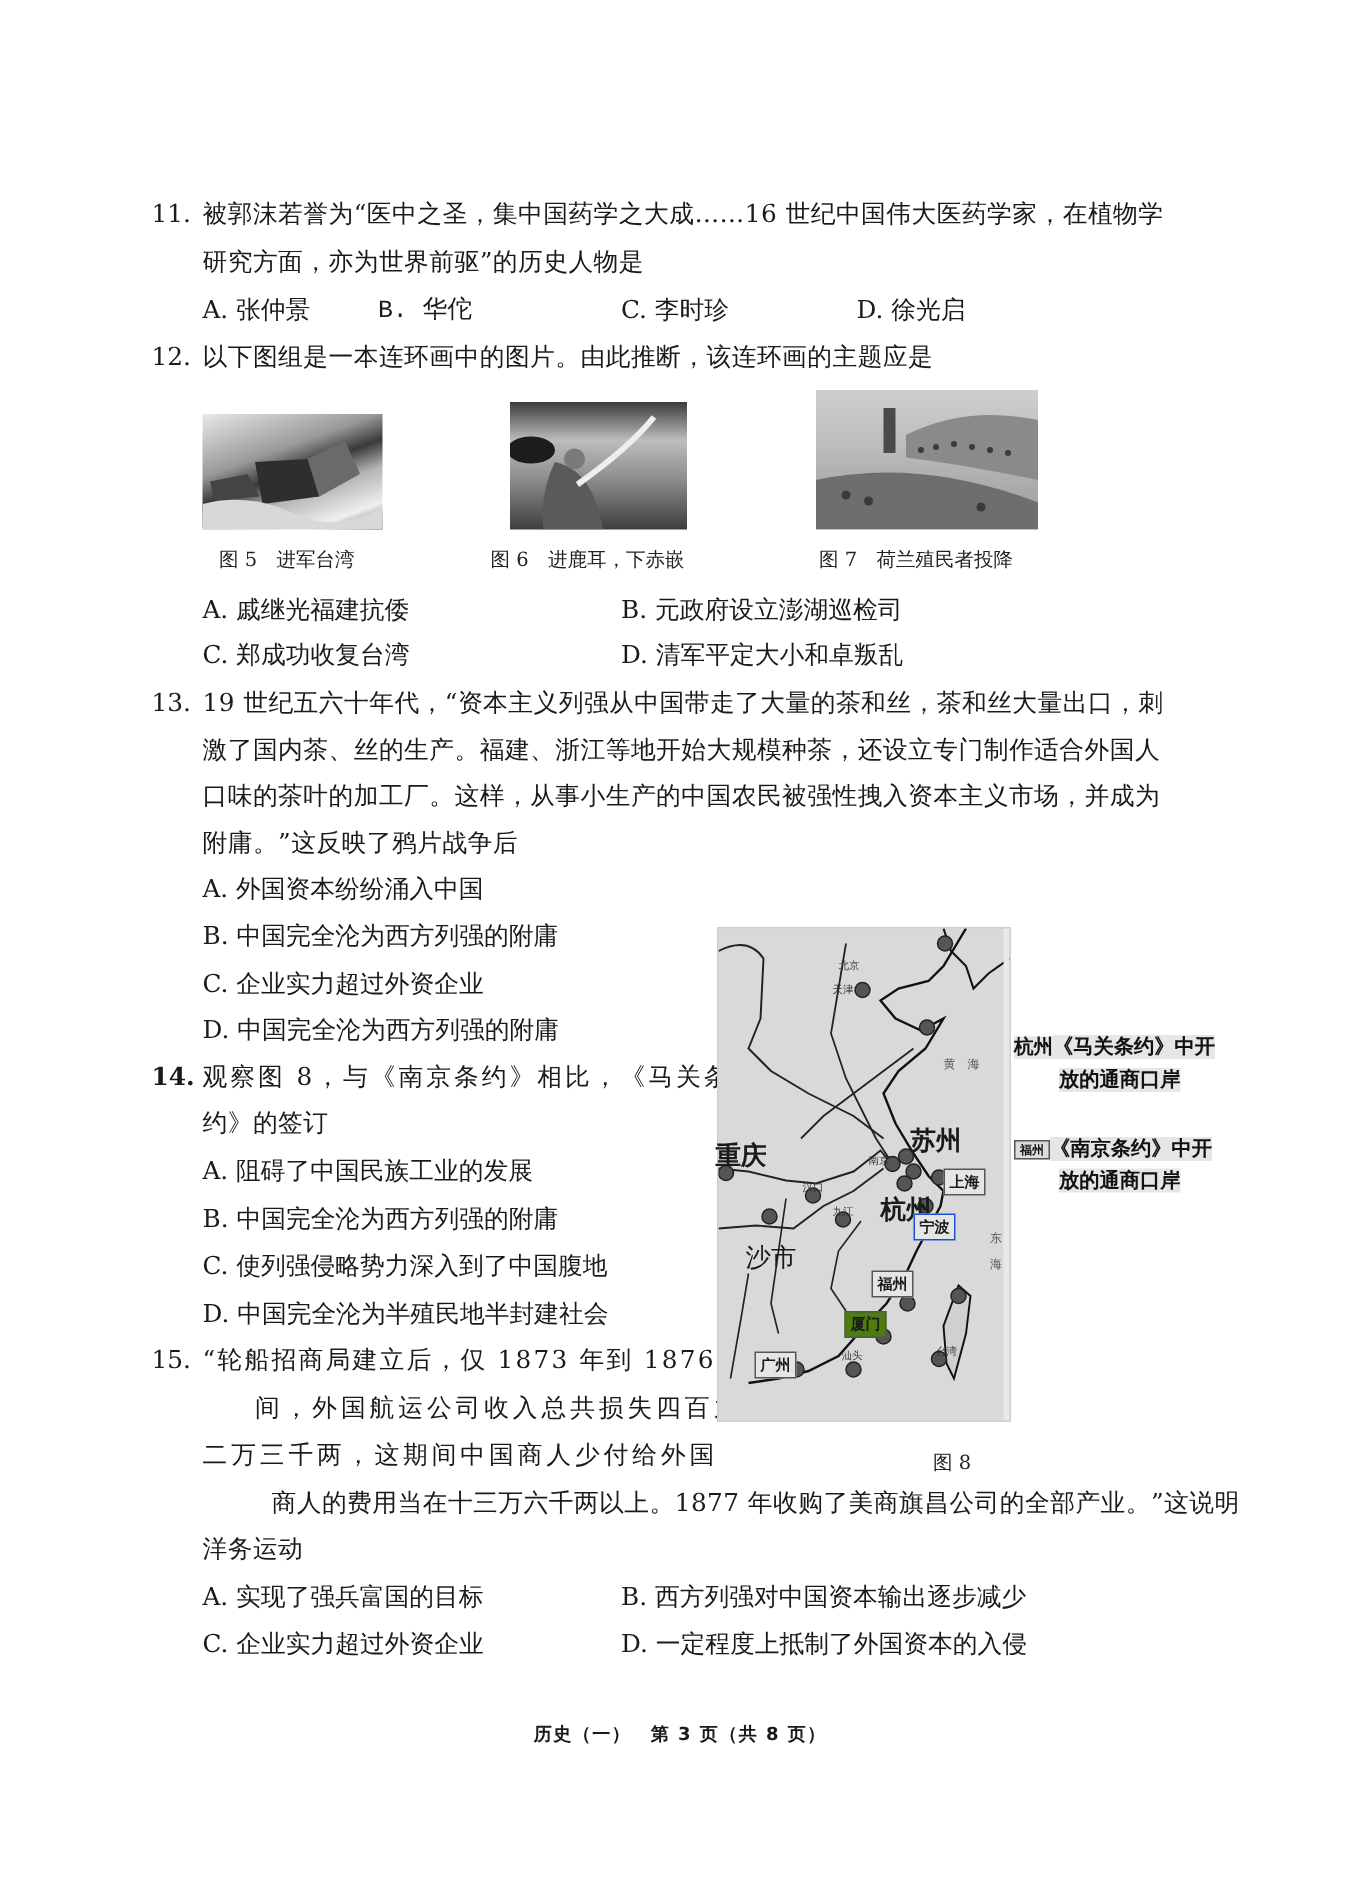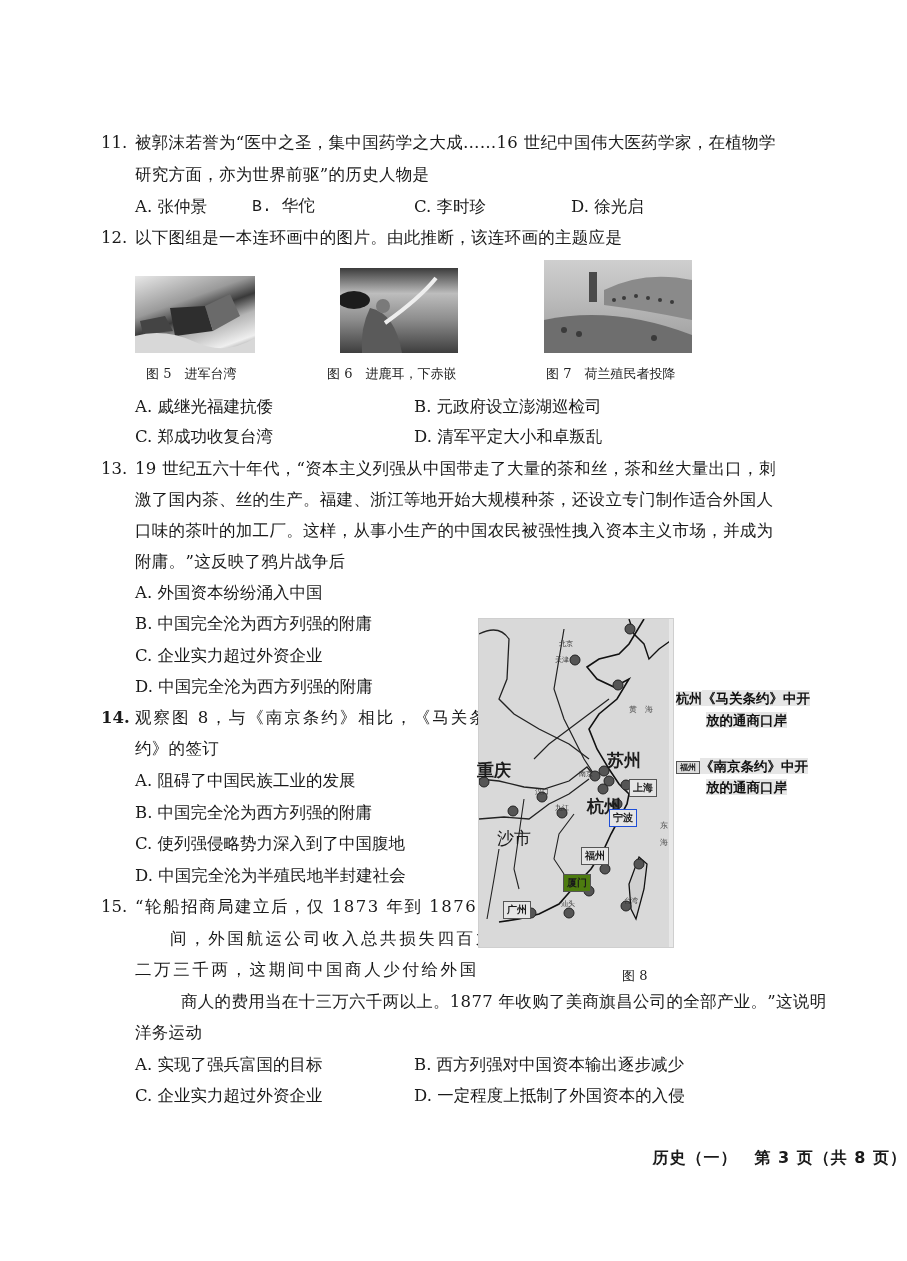--- a/index.html
+++ b/index.html
@@ -6,22 +6,22 @@
   body { width:907px; height:1261px; position:relative; overflow:hidden;
          font-family:"DejaVu Serif", "Liberation Serif", serif; color:#1a1a1a; }
   .line { position:absolute; font-size:16.5px; line-height:20px; white-space:nowrap; letter-spacing:0.3px; }
   .qnum { position:absolute; font-size:16.5px; line-height:20px; }
   .opt  { position:absolute; font-size:16.5px; line-height:20px; white-space:nowrap; }
   .fig { position:absolute; overflow:hidden; background:#8a8a8a; }
   .cap { position:absolute; font-size:13px; line-height:16px; white-space:nowrap; color:#222; }
   .map { position:absolute; left:478px; top:618px; width:194px; height:328px; background:#d9d9d9; border:1px solid #cfcfcf; }
   .legend-row { position:absolute; font-family:"DejaVu Sans", sans-serif; font-weight:bold; font-size:13.5px; line-height:21px; color:#111; }
   .legend-hl { background:#e6e6e6; }
-  .footer { position:absolute; left:0; width:907px; top:1148px; text-align:right;
-            font-family:"DejaVu Sans", sans-serif; font-weight:bold; font-size:16px; letter-spacing:1px; }
+  .footer { position:absolute; left:0; width:907px; top:1148px; text-align:center;
+            font-family:"DejaVu Sans", sans-serif; font-weight:bold; font-size:12px; letter-spacing:1px; }
   .maplabel { font-family:"DejaVu Sans", sans-serif; }
 </style>
 </head>
 <body>
 
 <div class="qnum" style="left:101px;top:133px;">11.</div>
 <div class="line" style="left:135px;top:133px;">被郭沫若誉为“医中之圣，集中国药学之大成……16 世纪中国伟大医药学家，在植物学</div>
 <div class="line" style="left:135px;top:165px;">研究方面，亦为世界前驱”的历史人物是</div>
 <div class="opt" style="left:135px;top:197px;">A. 张仲景</div>
 <div class="opt" style="left:252px;top:197px;font-family:Liberation Mono, monospace;">B. 华佗</div>

